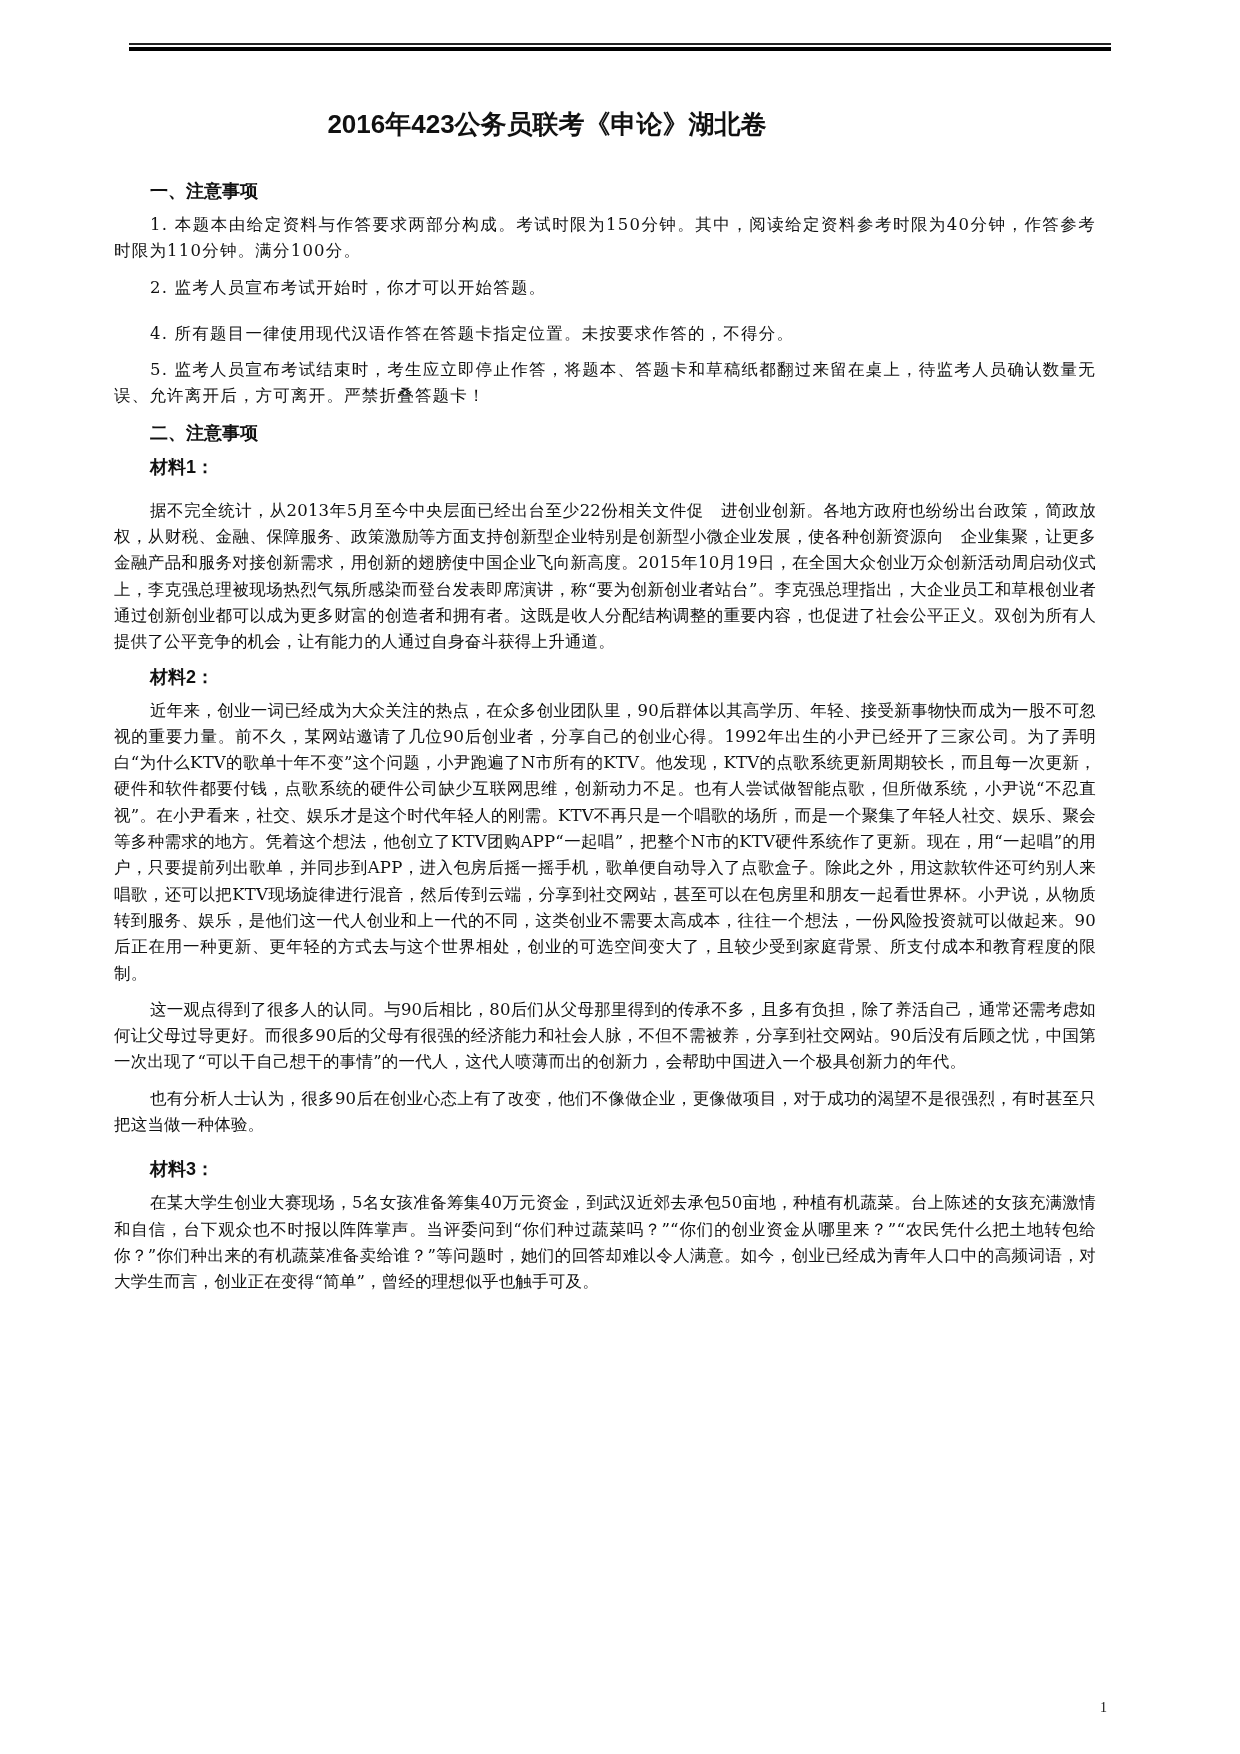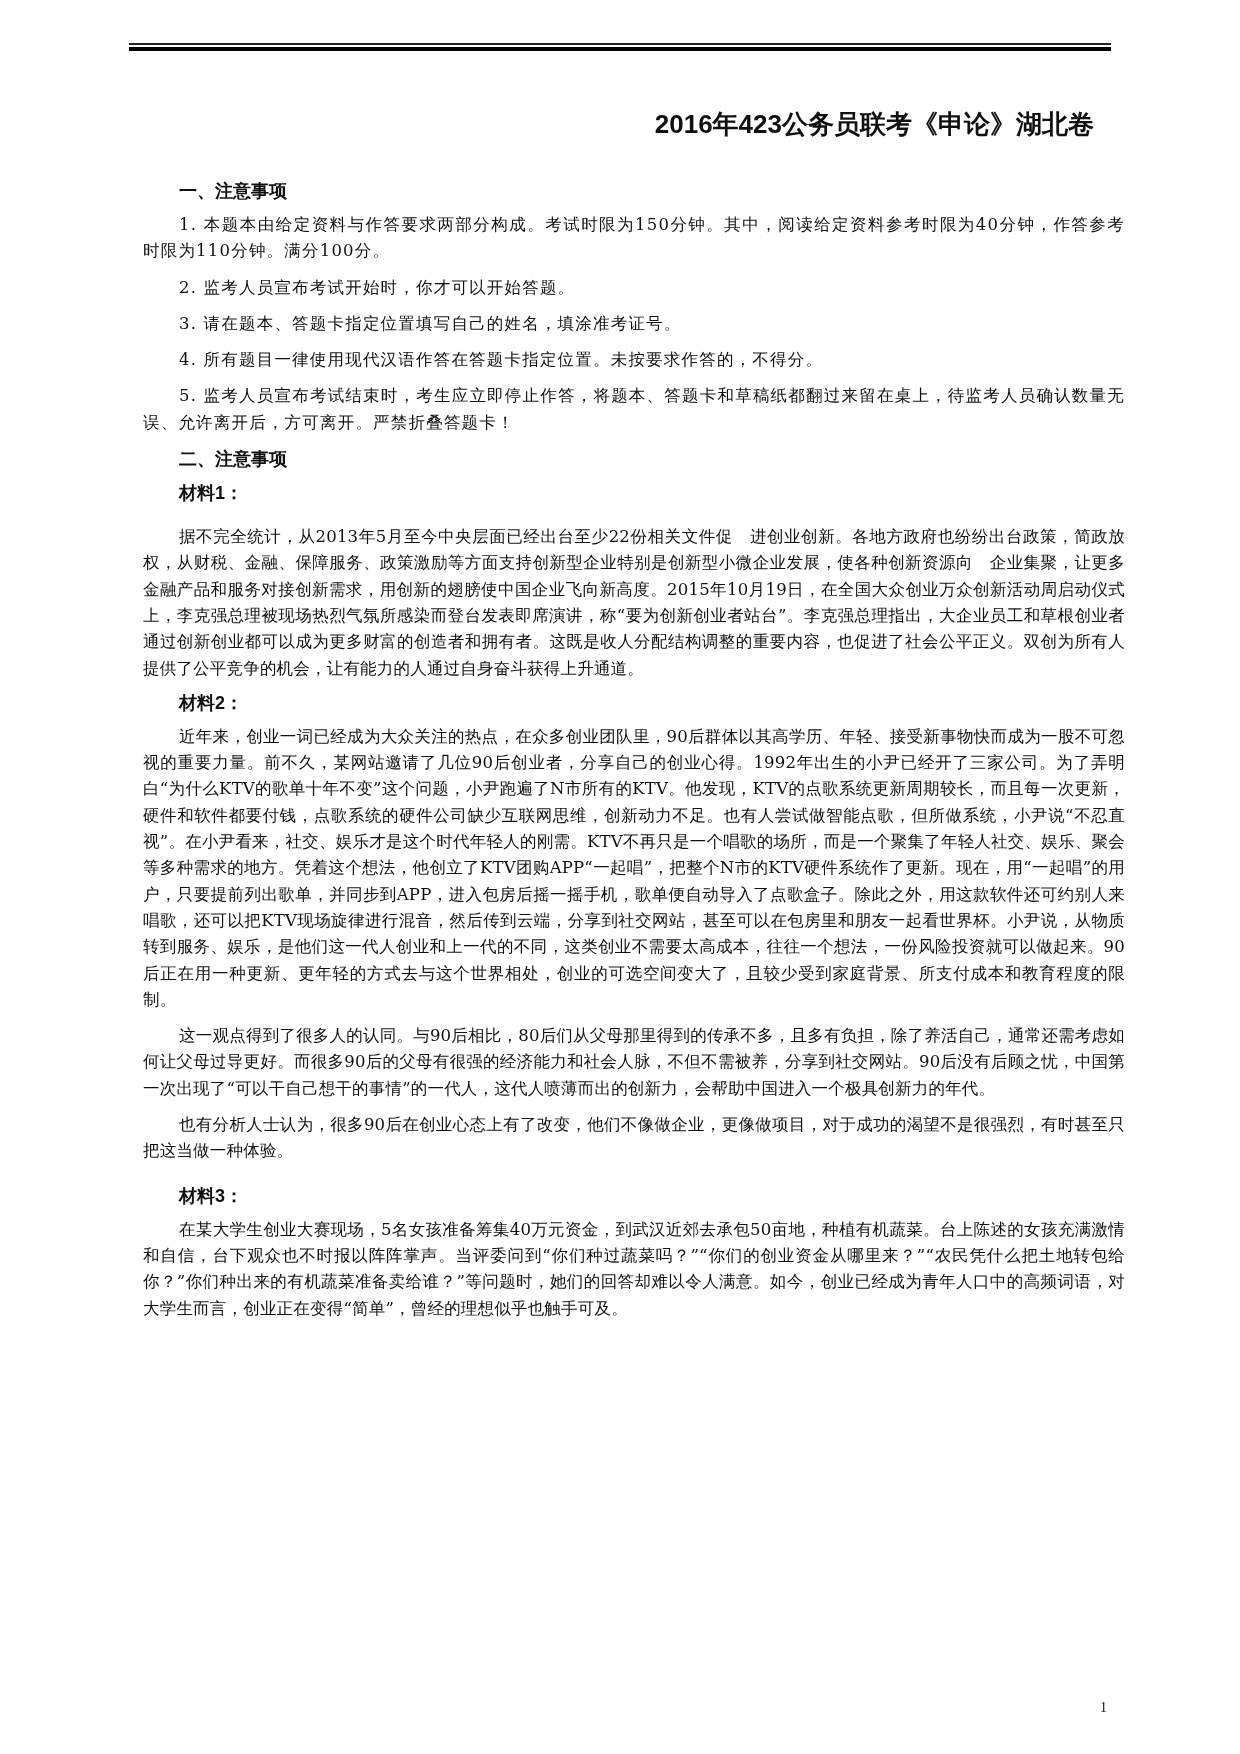--- a/index.html
+++ b/index.html
@@ -1,23 +1,23 @@
 <!DOCTYPE html>
 <html><head>
 <meta charset="utf-8">
 <style>
   html, body { margin: 0; padding: 0; background: #ffffff; }
   body { width: 1240px; height: 1754px; position: relative; overflow: hidden;
          font-family: "DejaVu Serif", "Liberation Serif", serif; color: #111; }
   .rule-thin { position: absolute; left: 129px; width: 982px; top: 43px; height: 2px; background: #222; }
   .rule-thick { position: absolute; left: 129px; width: 982px; top: 47px; height: 4px; background: #000; }
-  .title { position: absolute; top: 107px; left: 0; width: 1094px; text-align: right;
+  .title { position: absolute; top: 107px; left: 0; width: 1094px; text-align: center;
            font-family: "Liberation Sans", "DejaVu Sans", sans-serif; font-weight: bold;
            font-size: 26px; letter-spacing: 0px; }
-  .content { position: absolute; left: 143px; top: 178px; width: 982px; }
+  .content { position: absolute; left: 114px; top: 178px; width: 982px; }
   .h { font-family: "Liberation Sans", "DejaVu Sans", sans-serif; font-weight: bold;
        font-size: 18px; margin: 0; padding-left: 36px; line-height: 26px; }
   .p { font-size: 16.5px; line-height: 26.3px; text-indent: 36px; margin: 0; text-align: justify; letter-spacing: 0.2px; }
   .notice .p { letter-spacing: 1.2px; }
   .gap-s { height: 8px; }
   .gap-m { height: 10px; }
   .page-num { position: absolute; left: 1100px; top: 1700px; font-size: 14px;
               font-family: "Liberation Serif", serif; }
 </style>
 </head>
@@ -30,21 +30,20 @@
 
 <div class="content">
 
   <div class="notice">
     <p class="h">一、注意事项</p>
     <div class="gap-s"></div>
     <p class="p">1. 本题本由给定资料与作答要求两部分构成。考试时限为150分钟。其中，阅读给定资料参考时限为40分钟，作答参考时限为110分钟。满分100分。</p>
     <div class="gap-m"></div>
     <p class="p">2. 监考人员宣布考试开始时，你才可以开始答题。</p>
     <div class="gap-m"></div>
-    <p class="p">3. 请在题本、答题卡指定位置填写自己的姓名，填涂准考证号。</p>
     <div class="gap-m"></div>
     <p class="p">4. 所有题目一律使用现代汉语作答在答题卡指定位置。未按要求作答的，不得分。</p>
     <div class="gap-m"></div>
     <p class="p">5. 监考人员宣布考试结束时，考生应立即停止作答，将题本、答题卡和草稿纸都翻过来留在桌上，待监考人员确认数量无误、允许离开后，方可离开。严禁折叠答题卡！</p>
   </div>
 
   <div class="gap-m"></div>
   <p class="h">二、注意事项</p>
   <div class="gap-s"></div>
 

